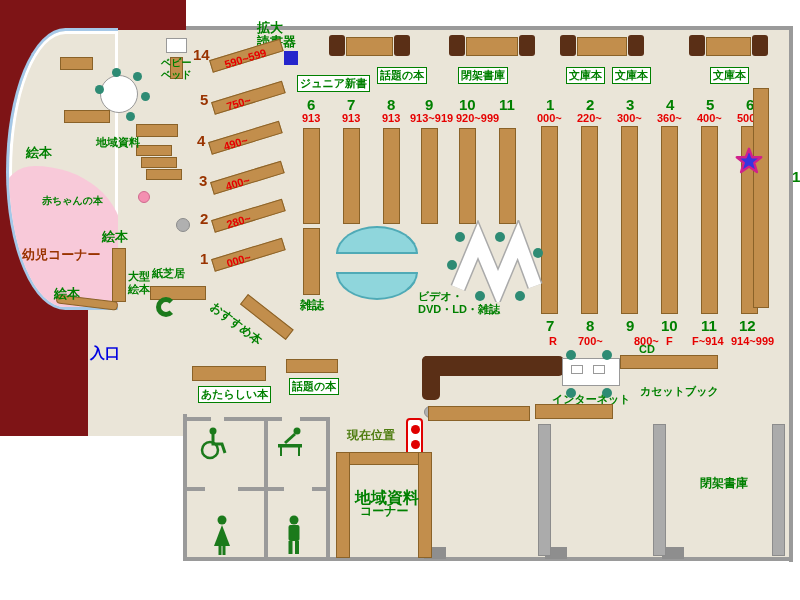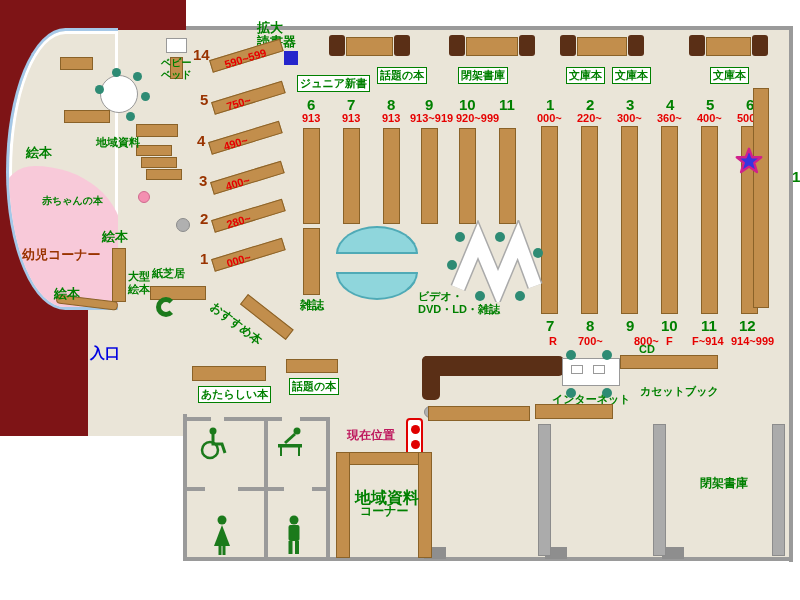--- a/index.html
+++ b/index.html
@@ -18,21 +18,21 @@
   .num{color:#008000;font-weight:bold;font-size:15px;white-space:nowrap}
   .rng{color:#E60000;font-weight:bold;font-size:11px;white-space:nowrap}
   .mnum{color:#993300;font-weight:bold;font-size:15px;white-space:nowrap}
   .maroon{color:#993300;font-weight:bold;font-size:13px;white-space:nowrap}
   .box{background:#fff;border:1px solid #008000;color:#008000;font-weight:bold;font-size:11px;padding:0 2px;white-space:nowrap}
   .dot{border-radius:50%;background:#2E8B74}
   .whitebox{background:#fff;border:1px solid #999}
   .dshelf{background:#C28E4C;border:1px solid #8A6228;transform-origin:0 50%;transform:rotate(-17deg)}
   .drng{transform-origin:0 0;transform:rotate(-17deg)}
   .blue{color:#0000E0;font-weight:bold;font-size:15px;white-space:nowrap}
-  .redlbl{color:#be185d;font-weight:bold;font-size:12px;background:#EAE5D8;white-space:nowrap}
+  .redlbl{color:#4d7c0f;font-weight:bold;font-size:12px;background:#EAE5D8;white-space:nowrap}
 </style>
 </head>
 <body>
 
 <div id="map">
 
   <div class="abs floor" style="left:85px;top:26px;width:708px;height:535px"></div>
 
   <div class="abs redwall" style="left:0;top:0;width:186px;height:30px"></div>
   <div class="abs redwall" style="left:0;top:0;width:112px;height:310px"></div>

